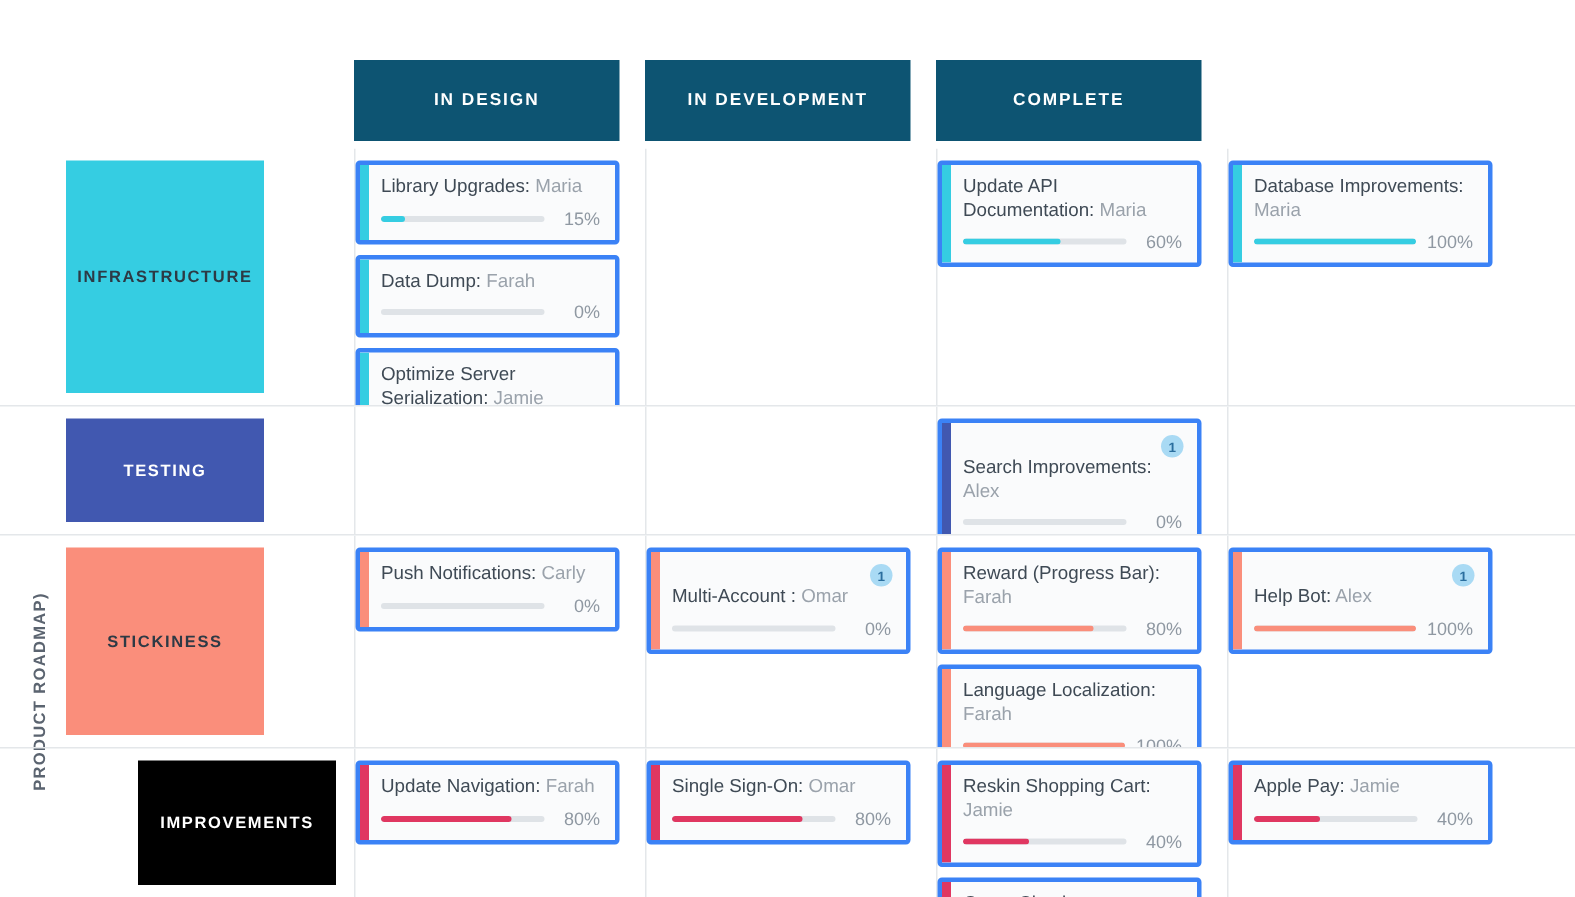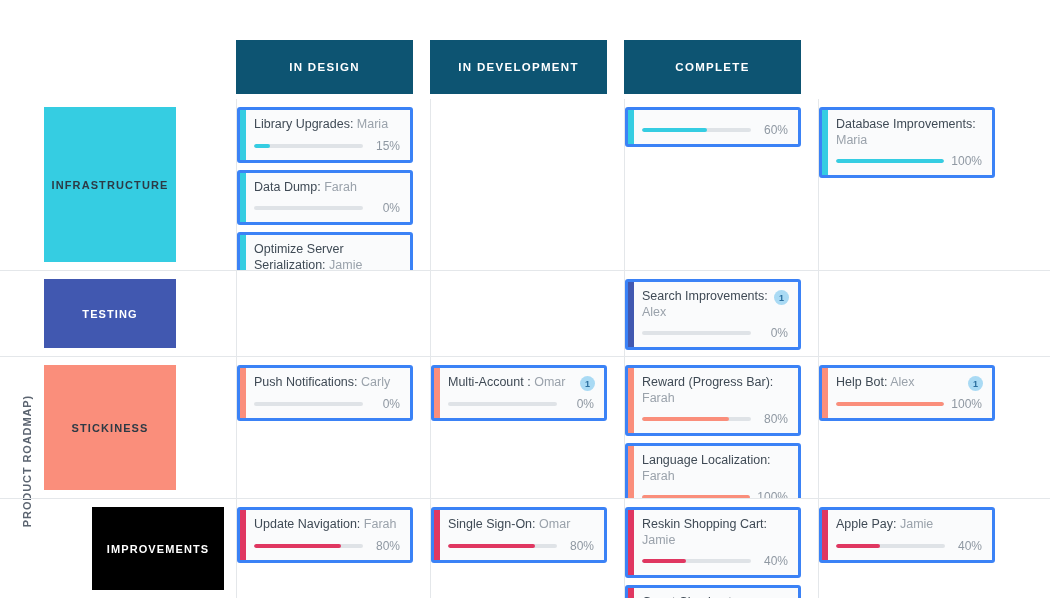--- a/index.html
+++ b/index.html
@@ -141,21 +141,21 @@
     width: 15px; height: 15px;
     border-radius: 50%;
     background: #a9daf4;
     color: #2a6e9e;
     font-size: 9px;
     font-weight: bold;
     display: flex;
     align-items: center;
     justify-content: center;
   }
-  .card-title.has-badge { padding-right: 20px; }
+  .card-title.has-badge { padding-right: 20px; margin-top: 15px; }
 
   .progress-row {
     display: flex;
     align-items: center;
     margin-top: 6px;
     gap: 7px;
   }
   .track {
     flex: 1 1 auto;
     height: 4px;
@@ -232,20 +232,21 @@
                   <div class="fill" style="width: 0%; background: rgb(53, 205, 226);"></div>
                 </div>
                 <div class="pct">0%</div>
               </div>
             </div>
           </div>
           <div class="cell"></div>
           <div class="cell">
             <div class="card">
               <div class="card-accent" style="background: rgb(53, 205, 226);"></div>
+              <div class="card-title"><span>Update API Documentation:</span> <span class="assignee">Maria</span></div>
               <div class="progress-row">
                 <div class="track">
                   <div class="fill" style="width: 60%; background: rgb(53, 205, 226);"></div>
                 </div>
                 <div class="pct">60%</div>
               </div>
             </div>
           </div>
           <div class="cell">
             <div class="card">

